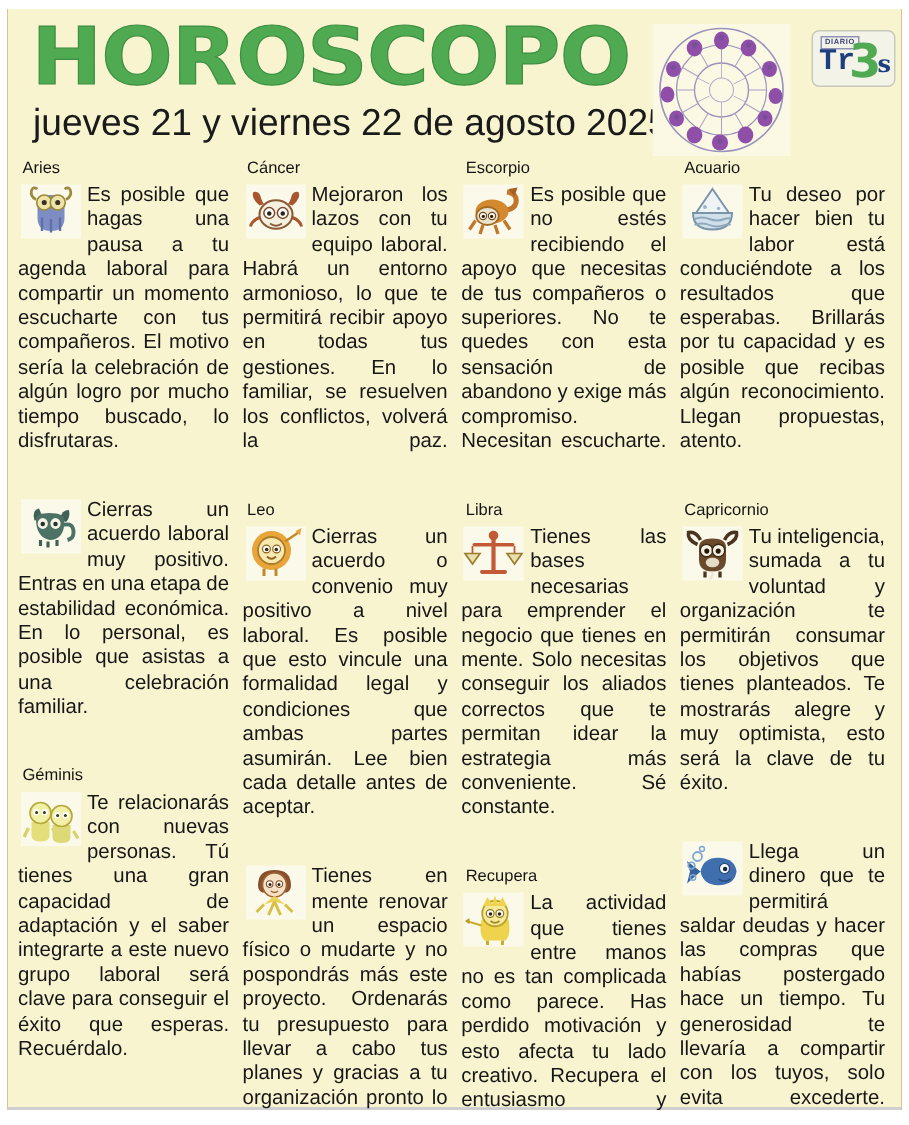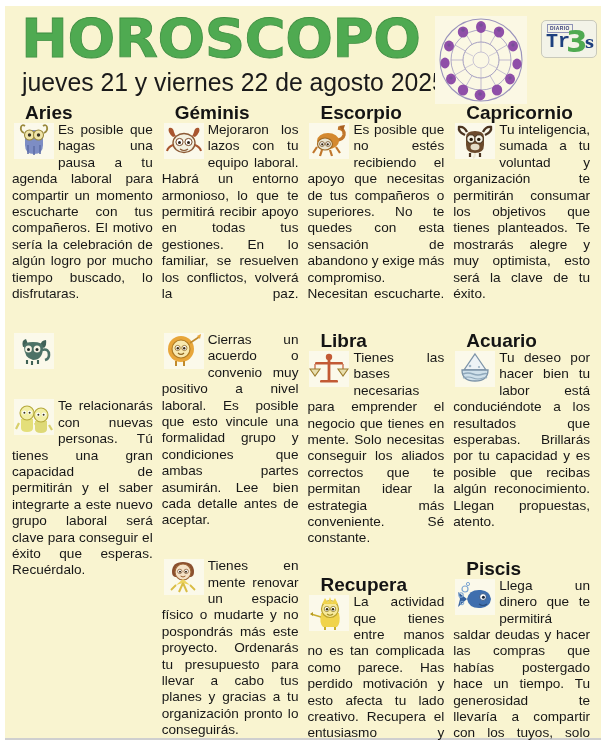--- a/index.html
+++ b/index.html
@@ -147,26 +147,26 @@
     box-sizing: border-box;
     padding-right: 5px;
   }
   .col + .col { padding-left: 4px; }
 
   .sign {
     margin-bottom: 13px;
   }
   .sign-name {
     font-family: "Liberation Sans", sans-serif;
-    font-weight: bold;
-    font-size: 19px;
+    font-weight: normal;
+    font-size: 11px;
     line-height: 17px;
     color: #141414;
     margin-bottom: 1px;
-    margin-left: 13px;
+    margin-left: 3px;
   }
   .sign-body {
     font-family: "Liberation Sans", sans-serif;
     font-size: 13.6px;
     line-height: 16.4px;
     color: #171717;
     text-align: justify;
     text-justify: inter-word;
     hyphens: manual;
     word-spacing: -0.2px;
@@ -292,24 +292,26 @@
                 <path d="M26 13 Q27 7 32 7 Q33 12 30 15 Z" fill="#3f6156"></path>
                 <path d="M10 13 Q10 25 19 27 Q29 27 29 14 Q29 9 19 9 Q10 9 10 13 Z" fill="#4c7266"></path>
                 <path d="M28 17 Q35 15 35 22 Q35 26 31 27" fill="none" stroke="#4c7266" stroke-width="2.6"></path>
                 <ellipse cx="14.5" cy="16" rx="3.4" ry="3.6" fill="#f5f3e4"></ellipse>
                 <ellipse cx="23" cy="16" rx="3.4" ry="3.6" fill="#f5f3e4"></ellipse>
                 <circle cx="14.5" cy="16.4" r="1.5" fill="#23302b"></circle>
                 <circle cx="23" cy="16.4" r="1.5" fill="#23302b"></circle>
                 <path d="M13 27 L13 31 M18 28 L18 32 M24 27 L24 31" stroke="#3f6156" stroke-width="2.1"></path>
               </svg>
             </span>
-          </div>
-        </div>
-
-        <div class="sign">
+            <span>Cierras un acuerdo laboral muy positivo. Entras en una etapa de estabilidad económica. En lo personal, es posible que asistas a una celebración familiar.</span>
+          </div>
+        </div>
+
+        <div class="sign">
+          <div class="sign-name">Géminis</div>
           <div class="sign-body">
             <span class="sign-icon">
               <svg width="40" height="36" viewBox="0 0 40 36">
                 <g>
                   <path d="M7 20 L7 29 Q7 33 13 33 Q19 33 19 29 L19 20 Z" fill="#e4df7a"></path>
                   <circle cx="13" cy="14" r="7" fill="#f2efa6" stroke="#b5a93c" stroke-width="1.1"></circle>
                   <circle cx="10.2" cy="13.5" r="2.1" fill="#fff"></circle>
                   <circle cx="15.8" cy="13.5" r="2.1" fill="#fff"></circle>
                   <circle cx="10.4" cy="13.7" r="1" fill="#3c3717"></circle>
                   <circle cx="15.6" cy="13.7" r="1" fill="#3c3717"></circle>
@@ -319,66 +321,67 @@
                   <path d="M21 22 L21 30 Q21 34 27 34 Q33 34 33 30 L33 22 Z" fill="#ded977"></path>
                   <circle cx="27" cy="16" r="7" fill="#f2efa6" stroke="#b5a93c" stroke-width="1.1"></circle>
                   <circle cx="24.2" cy="15.5" r="2.1" fill="#fff"></circle>
                   <circle cx="29.8" cy="15.5" r="2.1" fill="#fff"></circle>
                   <circle cx="24.4" cy="15.7" r="1" fill="#3c3717"></circle>
                   <circle cx="29.6" cy="15.7" r="1" fill="#3c3717"></circle>
                   <path d="M35 26 L38 31" stroke="#d8d06a" stroke-width="2.2"></path>
                 </g>
               </svg>
             </span>
-            <span>Te relacionarás con nuevas personas. Tú tienes una gran capacidad de permitirán y el saber integrarte a este nuevo grupo laboral será clave para conseguir el éxito que esperas. Recuérdalo.</span>
+            <span>Te relacionarás con nuevas personas. Tú tienes una gran capacidad de adaptación y el saber integrarte a este nuevo grupo laboral será clave para conseguir el éxito que esperas. Recuérdalo.</span>
           </div>
         </div>
       </div>
 
       <div class="col">
 
         <div class="sign">
-          <div class="sign-name">Géminis</div>
+          <div class="sign-name">Cáncer</div>
           <div class="sign-body">
             <span class="sign-icon">
               <svg width="40" height="36" viewBox="0 0 40 36">
                 <ellipse cx="20" cy="20" rx="11" ry="9.5" fill="#f4f1e0" stroke="#8c5a36" stroke-width="1.4"></ellipse>
                 <path d="M9 14 Q3 9 5 5 Q9 4 10 9 Q11 12 12 13 Z" fill="#a9562f"></path>
                 <path d="M31 14 Q37 9 35 5 Q31 4 30 9 Q29 12 28 13 Z" fill="#a9562f"></path>
                 <path d="M9 22 Q4 24 3 28 M31 22 Q36 24 37 28" stroke="#a9562f" stroke-width="2" fill="none"></path>
                 <circle cx="15.5" cy="19" r="3.6" fill="#ffffff" stroke="#7a4a28" stroke-width="1"></circle>
                 <circle cx="24.5" cy="19" r="3.6" fill="#ffffff" stroke="#7a4a28" stroke-width="1"></circle>
                 <circle cx="15.5" cy="19.4" r="1.5" fill="#2d2117"></circle>
                 <circle cx="24.5" cy="19.4" r="1.5" fill="#2d2117"></circle>
                 <path d="M16 26 Q20 29 24 26" fill="none" stroke="#8c5a36" stroke-width="1.2"></path>
               </svg>
             </span>
             <span>Mejoraron los lazos con tu equipo laboral. Habrá un entorno armonioso, lo que te permitirá recibir apoyo en todas tus gestiones. En lo familiar, se resuelven los conflictos, volverá la paz.</span>
           </div>
         </div>
 
         <div class="sign">
+          <div class="sign-name">Leo</div>
           <div class="sign-body">
             <span class="sign-icon">
               <svg width="40" height="36" viewBox="0 0 40 36">
                 <g fill="#e8a63a">
                   <circle cx="17" cy="16" r="13"></circle>
                 </g>
                 <circle cx="17" cy="16" r="9" fill="#f8e9b0" stroke="#b07c26" stroke-width="1.2"></circle>
                 <circle cx="13.6" cy="15" r="2.6" fill="#fff" stroke="#8d6420" stroke-width="0.8"></circle>
                 <circle cx="20.4" cy="15" r="2.6" fill="#fff" stroke="#8d6420" stroke-width="0.8"></circle>
                 <circle cx="13.8" cy="15.3" r="1.2" fill="#3a2a0d"></circle>
                 <circle cx="20.2" cy="15.3" r="1.2" fill="#3a2a0d"></circle>
                 <path d="M14 20 Q17 23 20 20" fill="none" stroke="#8d6420" stroke-width="1.2"></path>
                 <path d="M26 10 L35 4" stroke="#c08a2c" stroke-width="1.6"></path>
                 <path d="M33 3 L37 1 L36 6 Z" fill="#e8a63a"></path>
                 <path d="M12 28 L12 33 M20 28 L20 33" stroke="#c08a2c" stroke-width="2"></path>
               </svg>
             </span>
-            <span>Cierras un acuerdo o convenio muy positivo a nivel laboral. Es posible que esto vincule una formalidad grupo y condiciones que ambas partes asumirán. Lee bien cada detalle antes de aceptar.</span>
+            <span>Cierras un acuerdo o convenio muy positivo a nivel laboral. Es posible que esto vincule una formalidad legal y condiciones que ambas partes asumirán. Lee bien cada detalle antes de aceptar.</span>
           </div>
         </div>
 
         <div class="sign">
           <div class="sign-body">
             <span class="sign-icon">
               <svg width="40" height="36" viewBox="0 0 40 36">
                 <path d="M8 13 Q8 3 19 3 Q30 3 30 13 Q30 17 27 18 L11 18 Q8 17 8 13 Z" fill="#8a4f2e"></path>
                 <circle cx="19" cy="13" r="8" fill="#f5e2c6" stroke="#9d6434" stroke-width="1.1"></circle>
                 <circle cx="15.8" cy="12.4" r="2.2" fill="#fff" stroke="#7b4b23" stroke-width="0.7"></circle>
@@ -456,20 +459,37 @@
               </svg>
             </span>
             <span>La actividad que tienes entre manos no es tan complicada como parece. Has perdido motivación y esto afecta tu lado creativo. Recupera el entusiasmo y mejorará.</span>
           </div>
         </div>
       </div>
 
       <div class="col">
 
         <div class="sign">
+          <div class="sign-name">Acuario</div>
+          <div class="sign-body">
+            <span class="sign-icon">
+              <svg width="40" height="36" viewBox="0 0 40 36">
+                <path d="M20 3 L31 19 L9 19 Z" fill="#eef3f6" stroke="#7c93a8" stroke-width="1.3"></path>
+                <path d="M7 19 Q7 30 20 30 Q33 30 33 19 Z" fill="#cfe0ea" stroke="#7c93a8" stroke-width="1.3"></path>
+                <path d="M8 23 Q13 21 18 23 Q23 25 28 23 Q31 22 32 23" fill="none" stroke="#8fa8bb" stroke-width="1.4"></path>
+                <path d="M8 27 Q13 25 18 27 Q23 29 28 27 Q31 26 32 27" fill="none" stroke="#8fa8bb" stroke-width="1.2"></path>
+                <circle cx="15" cy="15" r="1.3" fill="#9fb4c6"></circle>
+                <circle cx="24" cy="16" r="1.1" fill="#9fb4c6"></circle>
+              </svg>
+            </span>
+            <span>Tu deseo por hacer bien tu labor está conduciéndote a los resultados que esperabas. Brillarás por tu capacidad y es posible que recibas algún reconocimiento. Llegan propuestas, atento.</span>
+          </div>
+        </div>
+
+        <div class="sign">
           <div class="sign-name">Capricornio</div>
           <div class="sign-body">
             <span class="sign-icon">
               <svg width="40" height="36" viewBox="0 0 40 36">
                 <path d="M10 12 Q3 9 4 4 Q9 3 12 9" fill="none" stroke="#4a3320" stroke-width="2.4"></path>
                 <path d="M30 12 Q37 9 36 4 Q31 3 28 9" fill="none" stroke="#4a3320" stroke-width="2.4"></path>
                 <path d="M11 14 Q11 8 20 8 Q29 8 29 14 L29 22 Q29 30 20 30 Q11 30 11 22 Z" fill="#6b4a2c"></path>
                 <circle cx="16" cy="16" r="4.2" fill="#f4f1e2" stroke="#3e2a16" stroke-width="1"></circle>
                 <circle cx="24" cy="16" r="4.2" fill="#f4f1e2" stroke="#3e2a16" stroke-width="1"></circle>
                 <circle cx="16.2" cy="16.4" r="1.7" fill="#231707"></circle>
@@ -477,38 +497,20 @@
                 <ellipse cx="20" cy="24" rx="4.5" ry="3.2" fill="#e4dcc6"></ellipse>
                 <path d="M15 30 L15 34 M25 30 L25 34" stroke="#4a3320" stroke-width="2.2"></path>
                 <path d="M20 30 Q20 34 18 35" fill="none" stroke="#efe9d4" stroke-width="2"></path>
               </svg>
             </span>
             <span>Tu inteligencia, sumada a tu voluntad y organización te permitirán consumar los objetivos que tienes planteados. Te mostrarás alegre y muy optimista, esto será la clave de tu éxito.</span>
           </div>
         </div>
 
         <div class="sign">
-          <div class="sign-name">Acuario</div>
-          <div class="sign-body">
-            <span class="sign-icon">
-              <svg width="40" height="36" viewBox="0 0 40 36">
-                <path d="M20 3 L31 19 L9 19 Z" fill="#eef3f6" stroke="#7c93a8" stroke-width="1.3"></path>
-                <path d="M7 19 Q7 30 20 30 Q33 30 33 19 Z" fill="#cfe0ea" stroke="#7c93a8" stroke-width="1.3"></path>
-                <path d="M8 23 Q13 21 18 23 Q23 25 28 23 Q31 22 32 23" fill="none" stroke="#8fa8bb" stroke-width="1.4"></path>
-                <path d="M8 27 Q13 25 18 27 Q23 29 28 27 Q31 26 32 27" fill="none" stroke="#8fa8bb" stroke-width="1.2"></path>
-                <circle cx="15" cy="15" r="1.3" fill="#9fb4c6"></circle>
-                <circle cx="24" cy="16" r="1.1" fill="#9fb4c6"></circle>
-              </svg>
-            </span>
-            <span>Tu deseo por hacer bien tu labor está conduciéndote a los resultados que esperabas. Brillarás por tu capacidad y es posible que recibas algún reconocimiento. Llegan propuestas, atento.</span>
-          </div>
-        </div>
-
-        <div class="sign">
-          <div class="sign-name">Piscis</div>
           <div class="sign-body">
             <span class="sign-icon">
               <svg width="40" height="36" viewBox="0 0 40 36">
                 <path d="M12 20 Q14 10 26 11 Q35 12 36 20 Q35 28 26 29 Q14 30 12 20 Z" fill="#3f6fae"></path>
                 <path d="M12 20 L3 13 L5 20 L3 28 Z" fill="#35619c"></path>
                 <circle cx="28" cy="18" r="3.4" fill="#fff" stroke="#2b4d7c" stroke-width="0.9"></circle>
                 <circle cx="28.4" cy="18.3" r="1.5" fill="#16263d"></circle>
                 <path d="M24 25 Q28 28 32 25" fill="none" stroke="#2b4d7c" stroke-width="1.1"></path>
                 <circle cx="10" cy="10" r="3" fill="none" stroke="#7ea6d2" stroke-width="1.2"></circle>
                 <circle cx="6" cy="16" r="2.2" fill="none" stroke="#7ea6d2" stroke-width="1.1"></circle>

